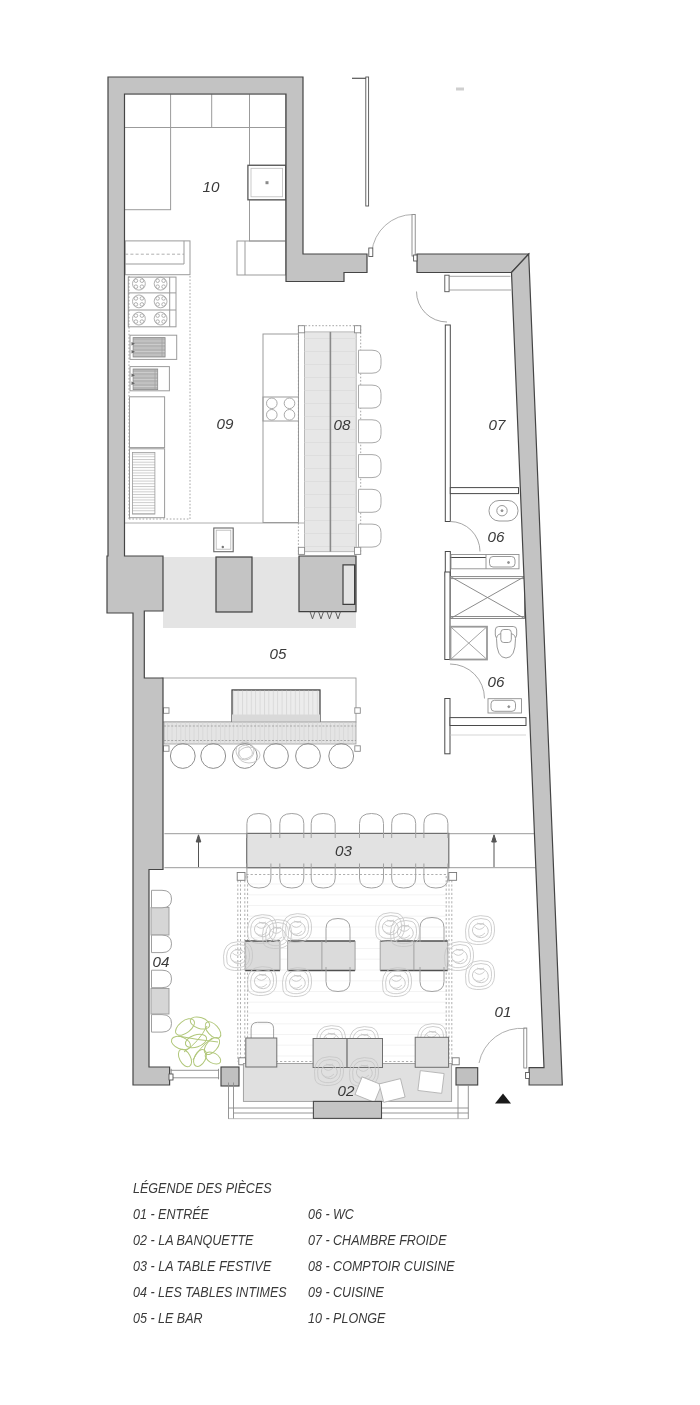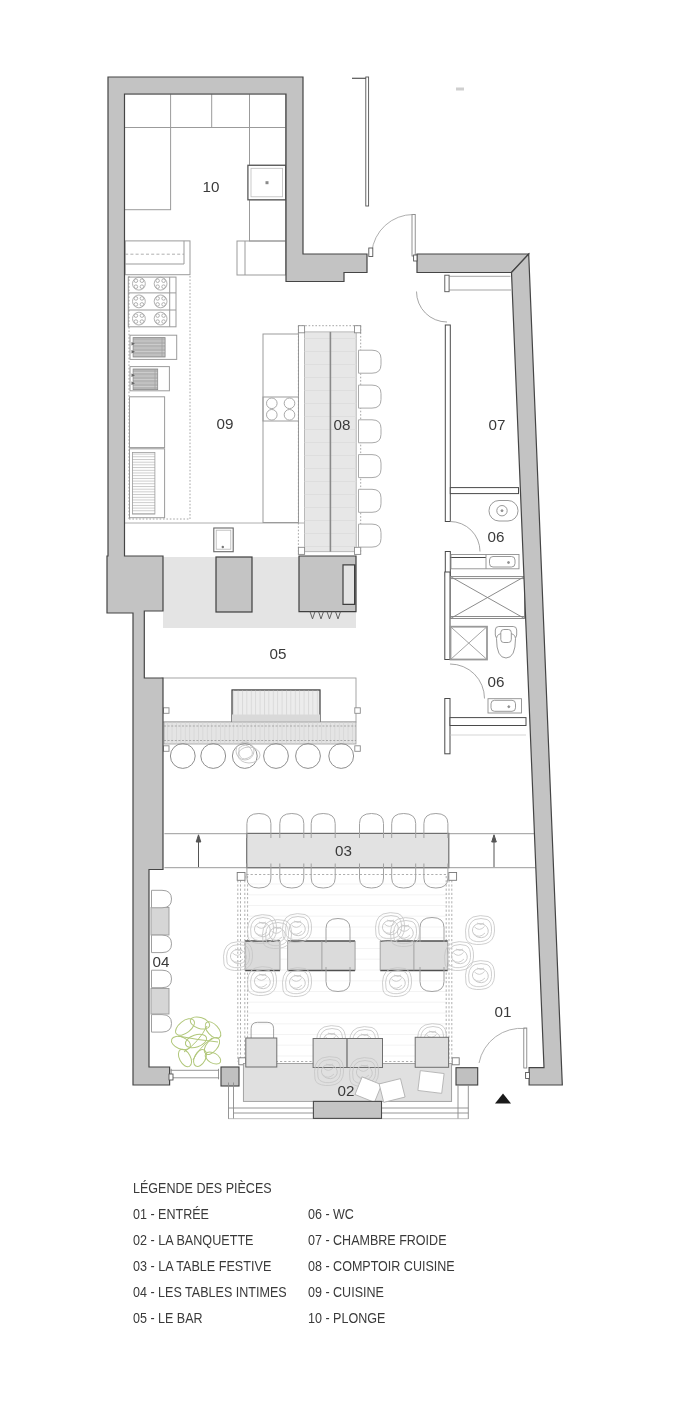--- a/index.html
+++ b/index.html
@@ -1,16 +1,16 @@
 <!DOCTYPE html>
 <html><head>
 <meta charset="utf-8">
 <style>
   html,body{margin:0;padding:0;background:#fff;}
-  #page{width:700px;height:1405px;position:relative;font-family:"Liberation Sans",sans-serif;}
+  #page{width:700px;height:1405px;position:relative;font-family:"Liberation Sans",sans-serif;font-style:italic;}
   svg{display:block;}
   text{font-family:"Liberation Sans",sans-serif;fill:#3a3a3a;}
 </style>
 </head>
 <body>
 <div id="page">
 <svg width="700" height="1405" viewBox="0 0 700 1405">
 <rect x="0" y="0" width="700" height="1405" fill="#ffffff"></rect>
 
 <defs>

